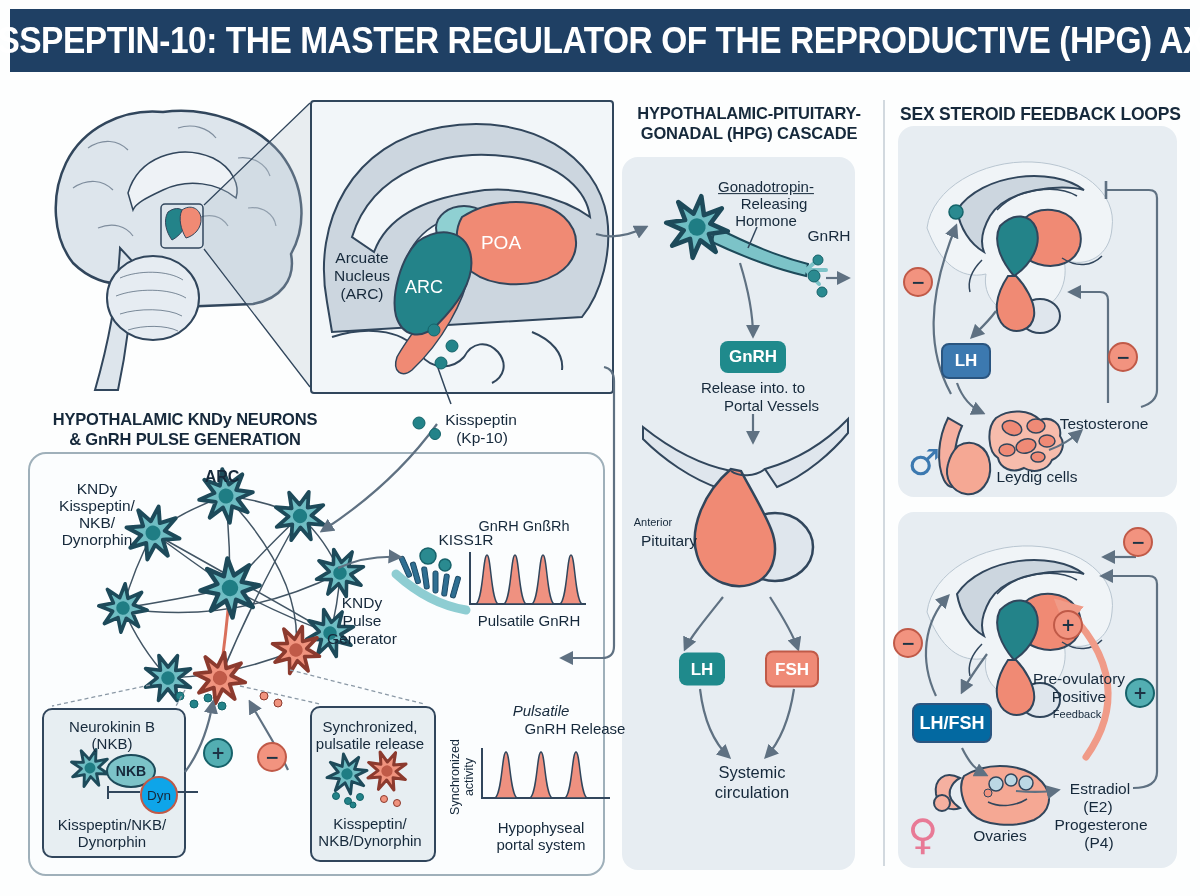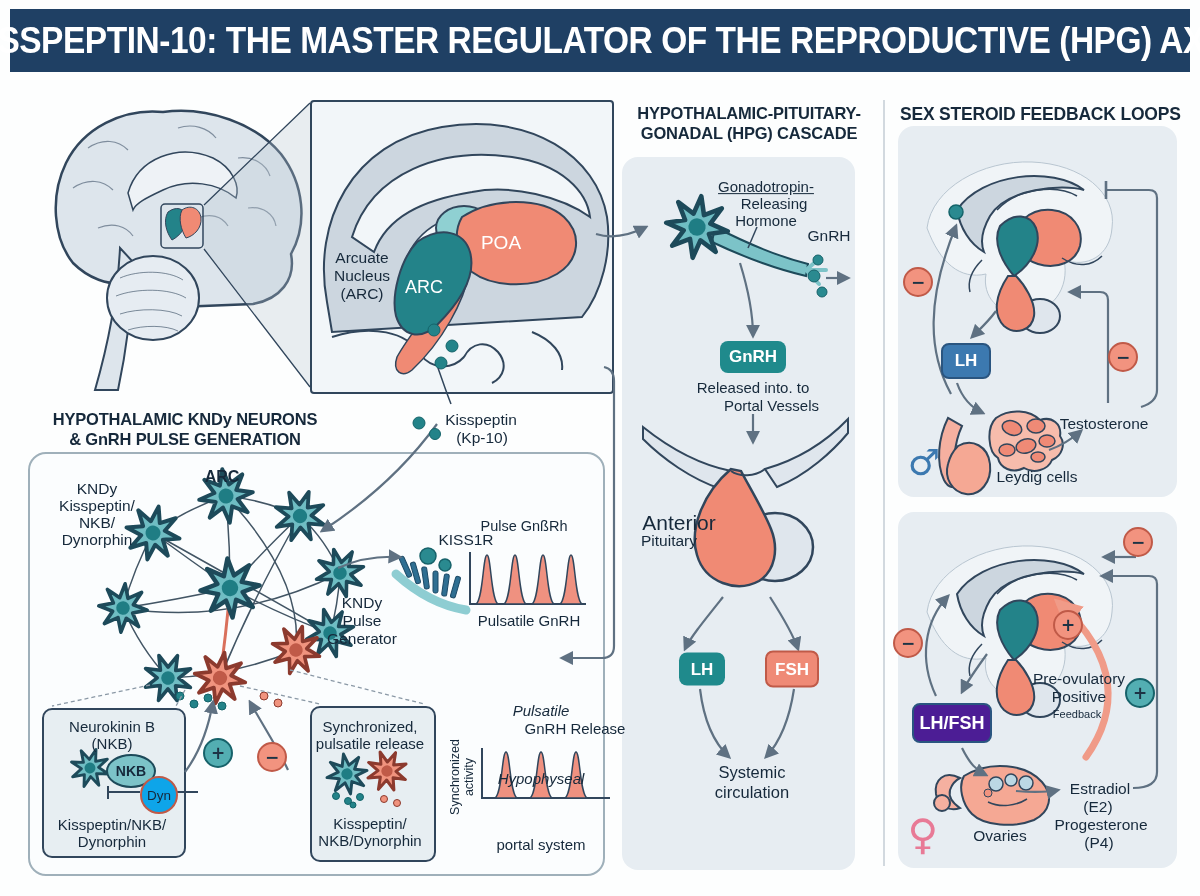--- a/index.html
+++ b/index.html
@@ -324,21 +324,21 @@
 <div class="lbl hdr" style="left:185px;top:440px;">&amp; GnRH PULSE GENERATION</div>
 <div class="lbl" style="left:222px;top:477px;font-size:16px;font-weight:600">ARC</div>
 <div class="lbl" style="left:97px;top:489px;font-size:15.5px">KNDy</div>
 <div class="lbl" style="left:97px;top:506px;font-size:15.5px">Kisspeptin/</div>
 <div class="lbl" style="left:97px;top:523px;font-size:15.5px">NKB/</div>
 <div class="lbl" style="left:97px;top:540px;font-size:15.5px">Dynorphin</div>
 <div class="lbl b" style="left:362px;top:603px;font-size:15.5px">KNDy</div>
 <div class="lbl b" style="left:362px;top:621px;font-size:15.5px">Pulse</div>
 <div class="lbl b" style="left:362px;top:639px;font-size:15.5px">Generator</div>
 <div class="lbl" style="left:466px;top:540px;font-size:15.5px">KISS1R</div>
-<div class="lbl" style="left:524px;top:527px;font-size:14.5px">Pulse GnßRh</div>
+<div class="lbl" style="left:524px;top:527px;font-size:14.5px">GnRH GnßRh</div>
 <div class="lbl" style="left:529px;top:621px;font-size:15px">Pulsatile GnRH</div>
 
 <div class="lbl" style="left:112px;top:727px;">Neurokinin B</div>
 <div class="lbl" style="left:112px;top:744px;">(NKB)</div>
 <div class="abs" style="left:106px;top:754px;width:46px;height:30px;background:#7cc3c8;border:2px solid #1d4a5a;border-radius:50%;display:flex;align-items:center;justify-content:center;font-size:14px;font-weight:bold;">
     <span>NKB</span>
   </div>
 <div class="abs" style="left:140px;top:776px;width:34px;height:34px;background:#0ea5e9;border:2px solid #c05a48;border-radius:50%;display:flex;align-items:center;justify-content:center;font-size:13.5px;">
     <span>Dyn</span>
   </div>
@@ -349,54 +349,54 @@
 <div class="lbl" style="left:370px;top:744px;">pulsatile release</div>
 <div class="lbl" style="left:370px;top:824px;">Kisspeptin/</div>
 <div class="lbl" style="left:370px;top:841px;">NKB/Dynorphin</div>
 
 <div class="lbl" style="left:462px;top:777px;font-size:12.5px;transform:translate(-50%,-50%) rotate(-90deg);line-height:1.15;">
   <span style="display:block">Synchronized</span>
   <span style="display:block">activity</span>
 </div>
 <div class="lbl" style="left:541px;top:711px;font-style:italic;">Pulsatile</div>
 <div class="lbl" style="left:541px;top:729px;margin-left:34px;">GnRH Release</div>
-<div class="lbl" style="left:541px;top:779px;font-style:italic;">Hypophyseal</div>
+<div class="lbl" style="left:541px;top:828px;">Hypophyseal</div>
 <div class="lbl" style="left:541px;top:845px;">portal system</div>
 
 <div class="lbl hdr" style="left:749px;top:114px;">HYPOTHALAMIC-PITUITARY-</div>
 <div class="lbl hdr" style="left:749px;top:134px;">GONADAL (HPG) CASCADE</div>
 <div class="lbl" style="left:766px;top:187px;text-decoration:underline;">Gonadotropin-</div>
 <div class="lbl" style="left:766px;top:204px;margin-left:8px;">Releasing</div>
 <div class="lbl" style="left:766px;top:221px;">Hormone</div>
 <div class="lbl" style="left:829px;top:236px;font-size:15.5px">GnRH</div>
 <div class="badge" style="left:753px;top:357px;width:66px;height:32px;background:#1f8a8c;font-size:17px;">
     <span>GnRH</span>
   </div>
-<div class="lbl" style="left:753px;top:388px;">Released into. to</div>
+<div class="lbl" style="left:753px;top:388px;">Release into. to</div>
 <div class="lbl" style="left:753px;top:406px;padding-left:37px;">Portal Vessels</div>
-<div class="lbl" style="left:679px;top:523px;font-size:21px">Anterior</div>
+<div class="lbl" style="left:653px;top:523px;font-size:11px">Anterior</div>
 <div class="lbl" style="left:669px;top:541px;font-size:15.5px">Pituitary</div>
 <div class="badge" style="left:702px;top:669px;width:46px;height:33px;background:#1f8a8c;font-size:17px;">
     <span>LH</span>
   </div>
 <div class="badge" style="left:792px;top:669px;width:50px;height:33px;background:#ef8a76;border:2px solid #c05a48;font-size:17px;">
     <span>FSH</span>
   </div>
 <div class="lbl" style="left:752px;top:773px;font-size:16.5px">Systemic</div>
 <div class="lbl" style="left:752px;top:793px;font-size:16.5px">circulation</div>
 
 <div class="abs" style="left:900px;top:104px;font-weight:bold;font-size:17.5px;letter-spacing:-0.2px;">SEX STEROID FEEDBACK LOOPS</div>
 <div class="badge" style="left:966px;top:361px;width:46px;height:32px;background:#3c79b0;border:2px solid #2a5580;font-size:17px;">
     <span>LH</span>
   </div>
 <div class="lbl" style="left:1104px;top:424px;font-size:15.5px">Testosterone</div>
 <div class="lbl" style="left:1037px;top:477px;font-size:15.5px">Leydig cells</div>
 <div class="sym" style="left:924px;top:462px;font-size:36px;color:#3c79b0;">♂</div>
 
-<div class="badge" style="left:952px;top:723px;width:76px;height:36px;background:#4c1d95;border:2px solid #2a5580;font-size:18px;">
+<div class="badge" style="left:952px;top:723px;width:76px;height:36px;background:#0369a1;border:2px solid #2a5580;font-size:18px;">
     <span>LH/FSH</span>
   </div>
 <div class="lbl" style="left:1079px;top:679px;font-size:15.5px">Pre-ovulatory</div>
 <div class="lbl" style="left:1079px;top:697px;font-size:15.5px">Positive</div>
 <div class="lbl" style="left:1077px;top:715px;font-size:11px">Feedback</div>
 <div class="lbl" style="left:1000px;top:836px;font-size:15.5px">Ovaries</div>
 <div class="lbl" style="left:1100px;top:789px;font-size:15.5px">Estradiol</div>
 <div class="lbl" style="left:1098px;top:807px;font-size:15.5px">(E2)</div>
 <div class="lbl" style="left:1101px;top:825px;font-size:15.5px">Progesterone</div>
 <div class="lbl" style="left:1099px;top:843px;font-size:15.5px">(P4)</div>

